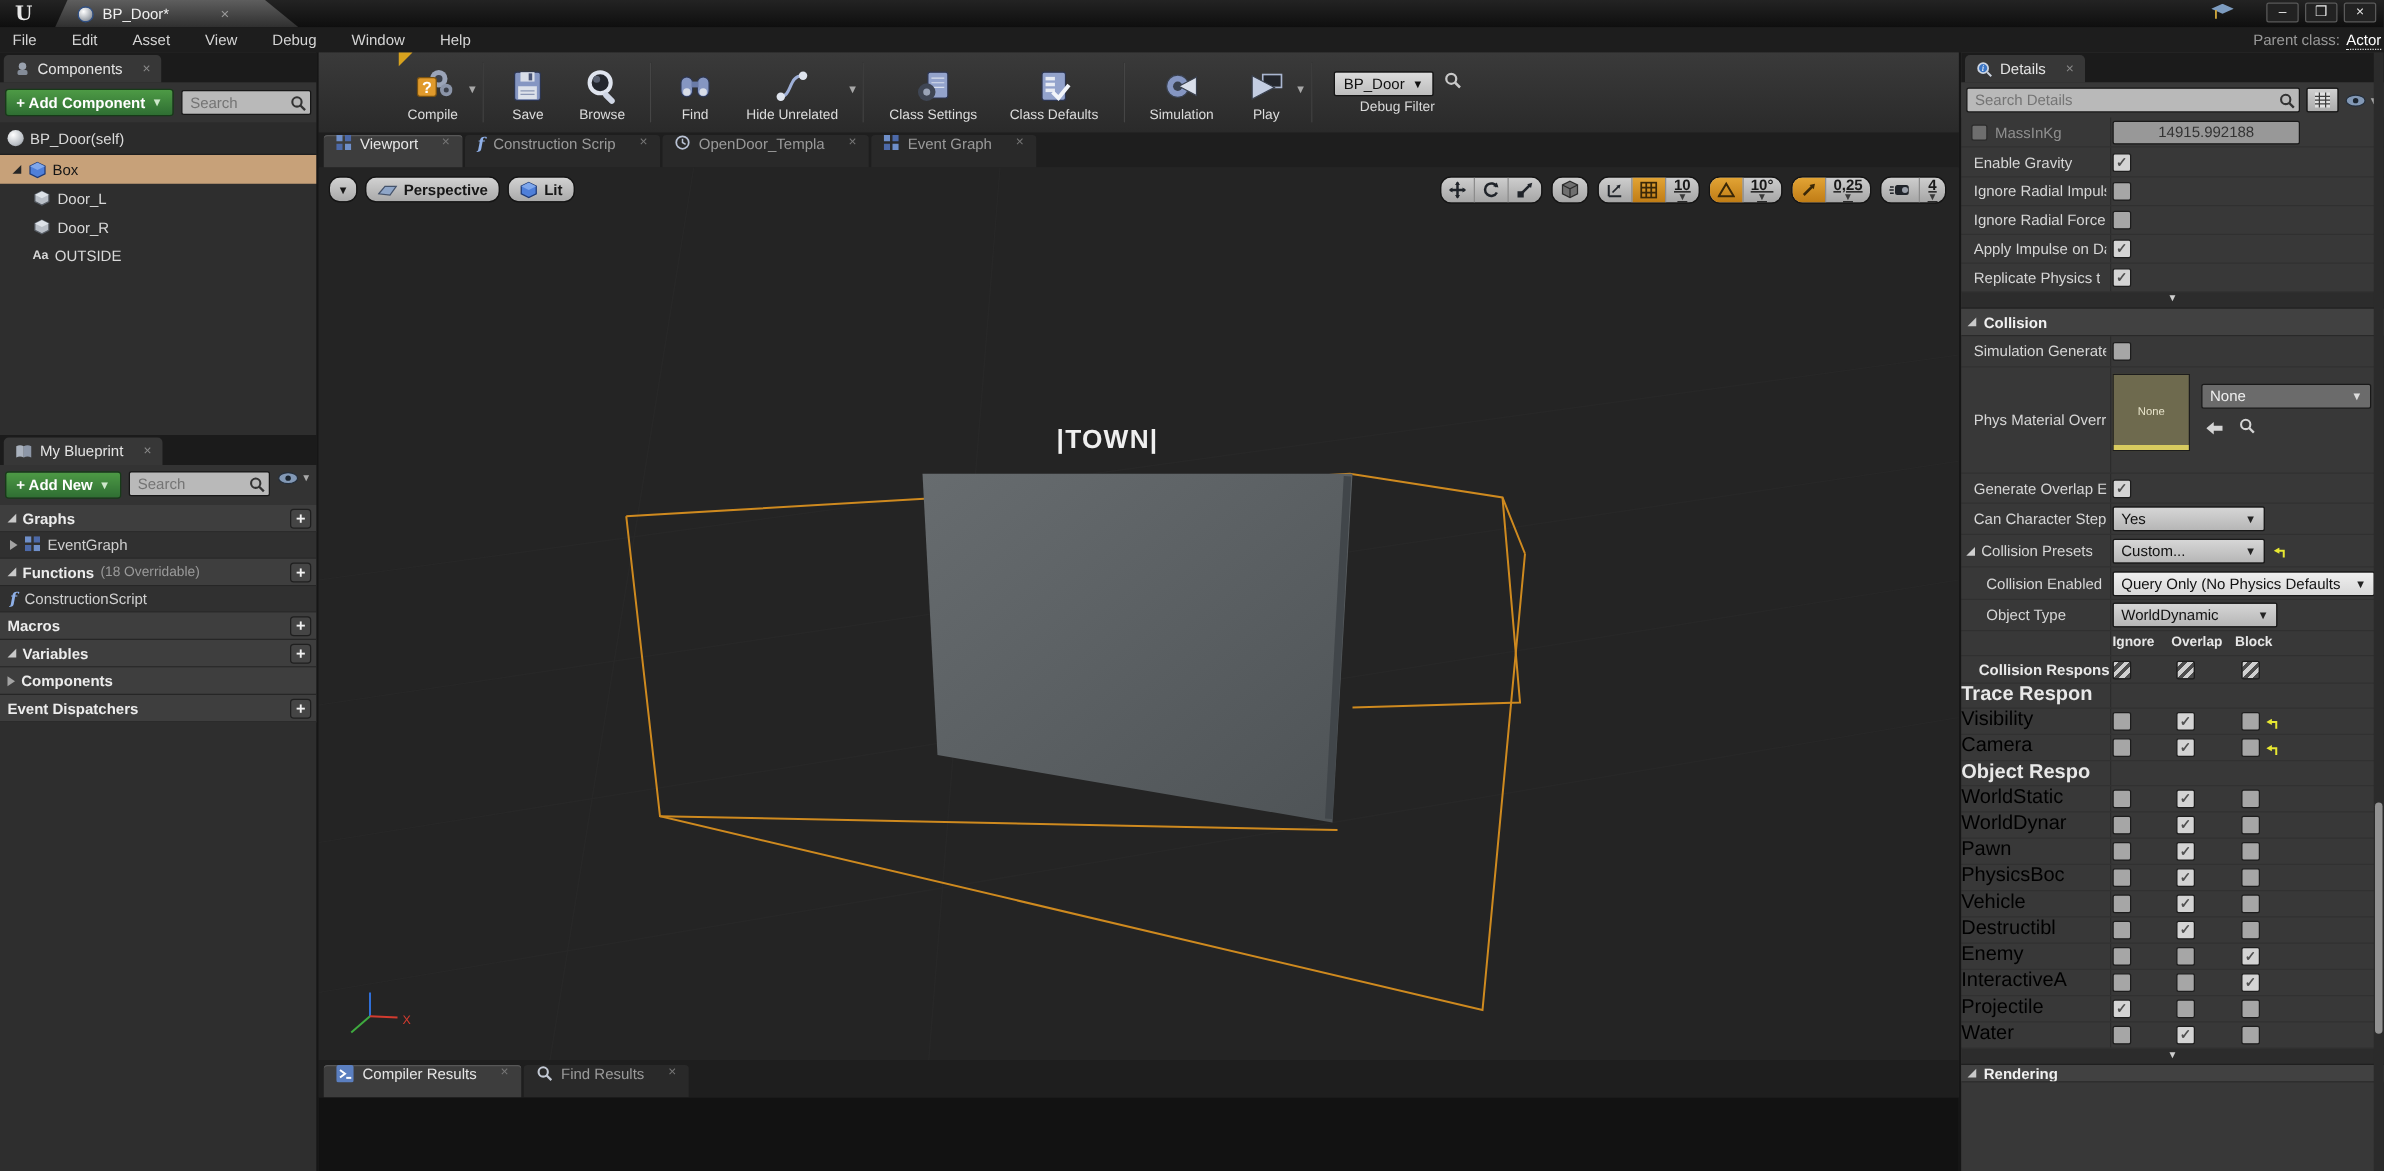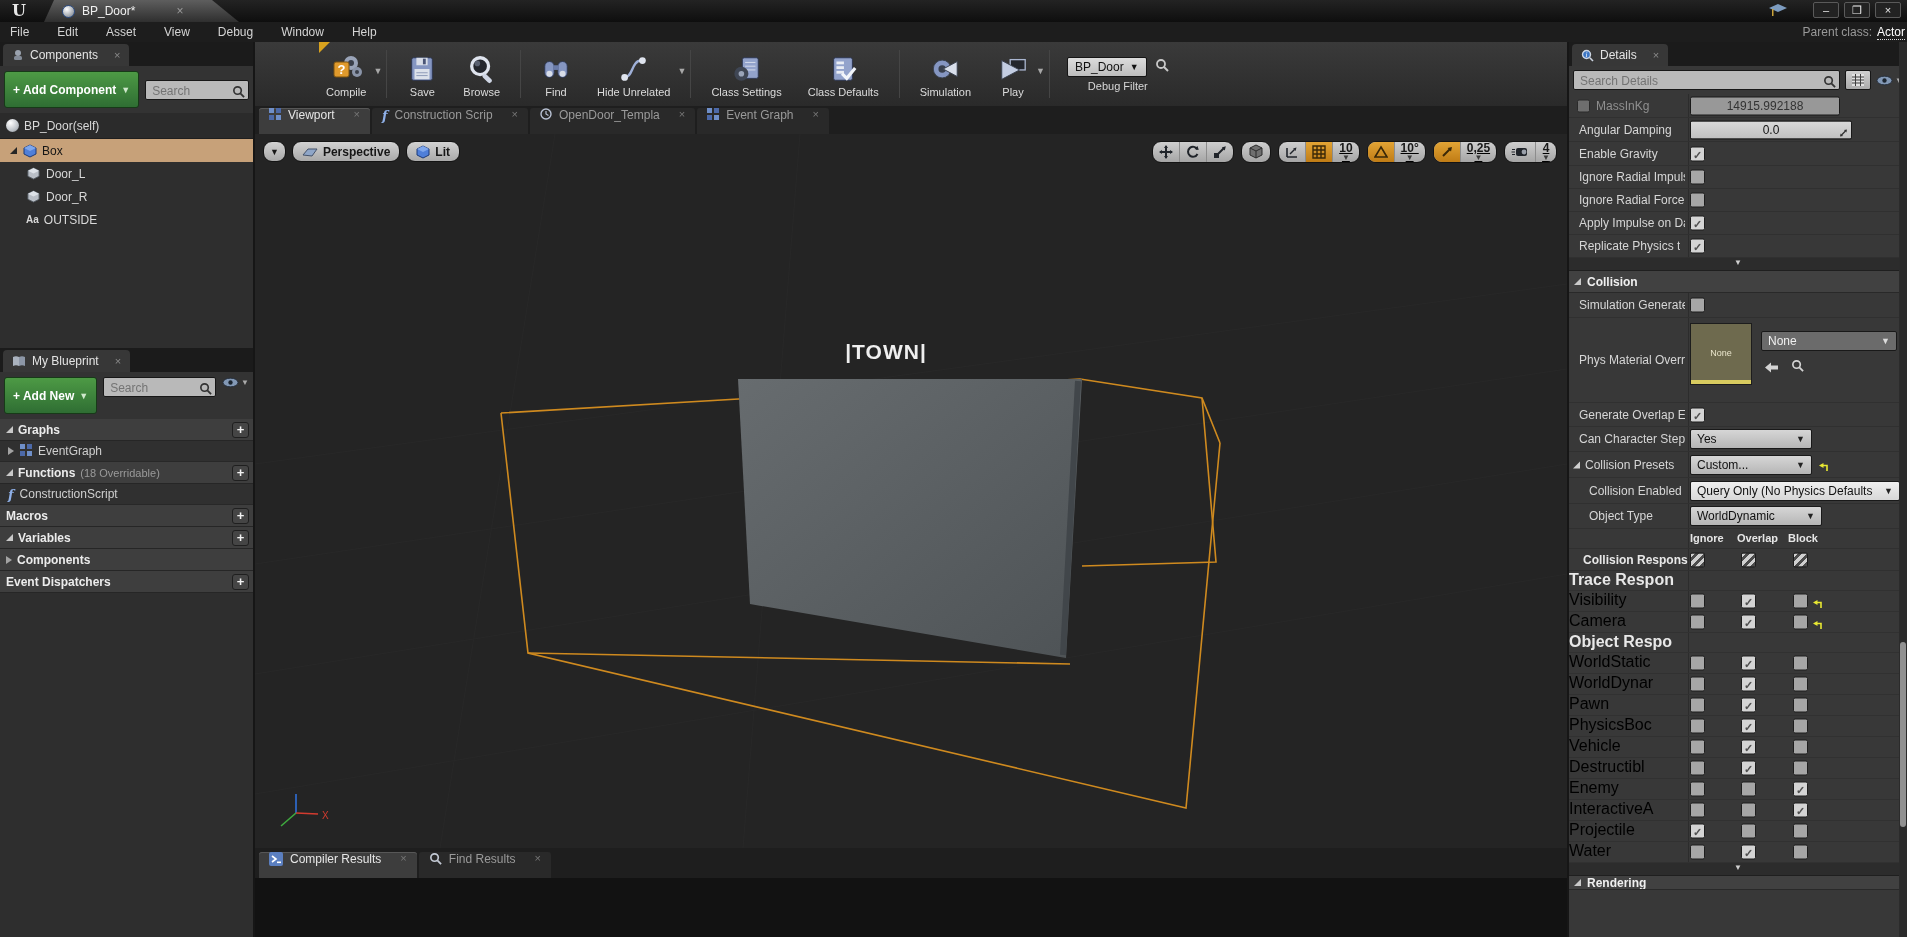--- a/index.html
+++ b/index.html
@@ -45,21 +45,21 @@
   .ptab .x { color:#8a8a8a; font-size:11px; margin-left:10px; }
 
   
   .searchbox { position:relative; background:#b9b9b9; border:1px solid #171717; border-radius:2px; height:20px; }
   .searchbox input { width:100%; height:100%; background:transparent; border:none; outline:none;
     font-size:12px; color:#222; padding:0 22px 0 6px; font-family:inherit; }
   .searchbox input::placeholder { color:#747474; }
   .searchbox .mag { position:absolute; right:3px; top:3px; }
   .greenbtn { background:linear-gradient(#4d9a45,#2f6e33); border:1px solid #173a18; border-radius:3px;
     color:#fff; font-size:12px; font-weight:bold; display:flex; align-items:center; gap:5px;
-    padding:0 8px; height:37px; white-space:nowrap; }
+    padding:0 8px; height:22px; white-space:nowrap; }
   .greenbtn .carr { font-size:9px; color:#cfe8cc; }
   .dd { background:linear-gradient(#d6d6d6,#b6b6b6); border:1px solid #191919; border-radius:2px;
     color:#111; font-size:12px; height:20px; display:flex; align-items:center; padding:0 6px;
     justify-content:space-between; gap:6px; white-space:nowrap; overflow:hidden; }
   .dd .carr { font-size:9px; color:#222; }
   .cb { display:inline-block; width:15px; height:15px; border:1px solid #1d1d1d; border-radius:2px;
     background:#a6a6a6; text-align:center; line-height:14px; font-size:11px; font-weight:bold; color:#505050;
     vertical-align:middle; }
   .cb.on { background:#d4d4d4; }
   .cb.mixed { background:repeating-linear-gradient(135deg,#d0d0d0 0 3px,#4c4c4c 3px 6px); }
@@ -732,30 +732,20 @@
     <div id="details-body">
 
       <div class="drow" style="height:24px">
         <span class="cb disabled chk" style="left:8px;width:13px;height:13px"></span>
         <span class="lab dim" style="left:27px;max-width:90px">MassInKg</span>
         <div class="coldiv"></div>
         <div class="val numfield ro">14915.992188</div>
       </div>
 
 
-      <div class="drow" style="height:24px">
-        <span class="lab">Angular Damping</span>
-          <div class="coldiv"></div>
-        <div class="val numfield"><span>0.0</span>
-          <span class="dragic"><svg width="9" height="9" viewBox="0 0 9 9">
-                <path d="M2.5 6.5 L6.5 2.5" stroke="#2f2f2f" stroke-width="1.3"></path>
-                <path d="M8 1 L7.4 4 L5 1.6 Z" fill="#2f2f2f"></path>
-                <path d="M1 8 L1.6 5 L4 7.4 Z" fill="#2f2f2f"></path>
-              </svg></span></div>
-      </div>
 
       <div class="drow" style="height:24px">
         <span class="lab">Enable Gravity</span>
           <div class="coldiv"></div>
         <span class="cb on chk" style="left:121px">✓</span>
       </div>
 
       <div class="drow" style="height:23px">
         <span class="lab">Ignore Radial Impuls</span>
           <div class="coldiv"></div>

